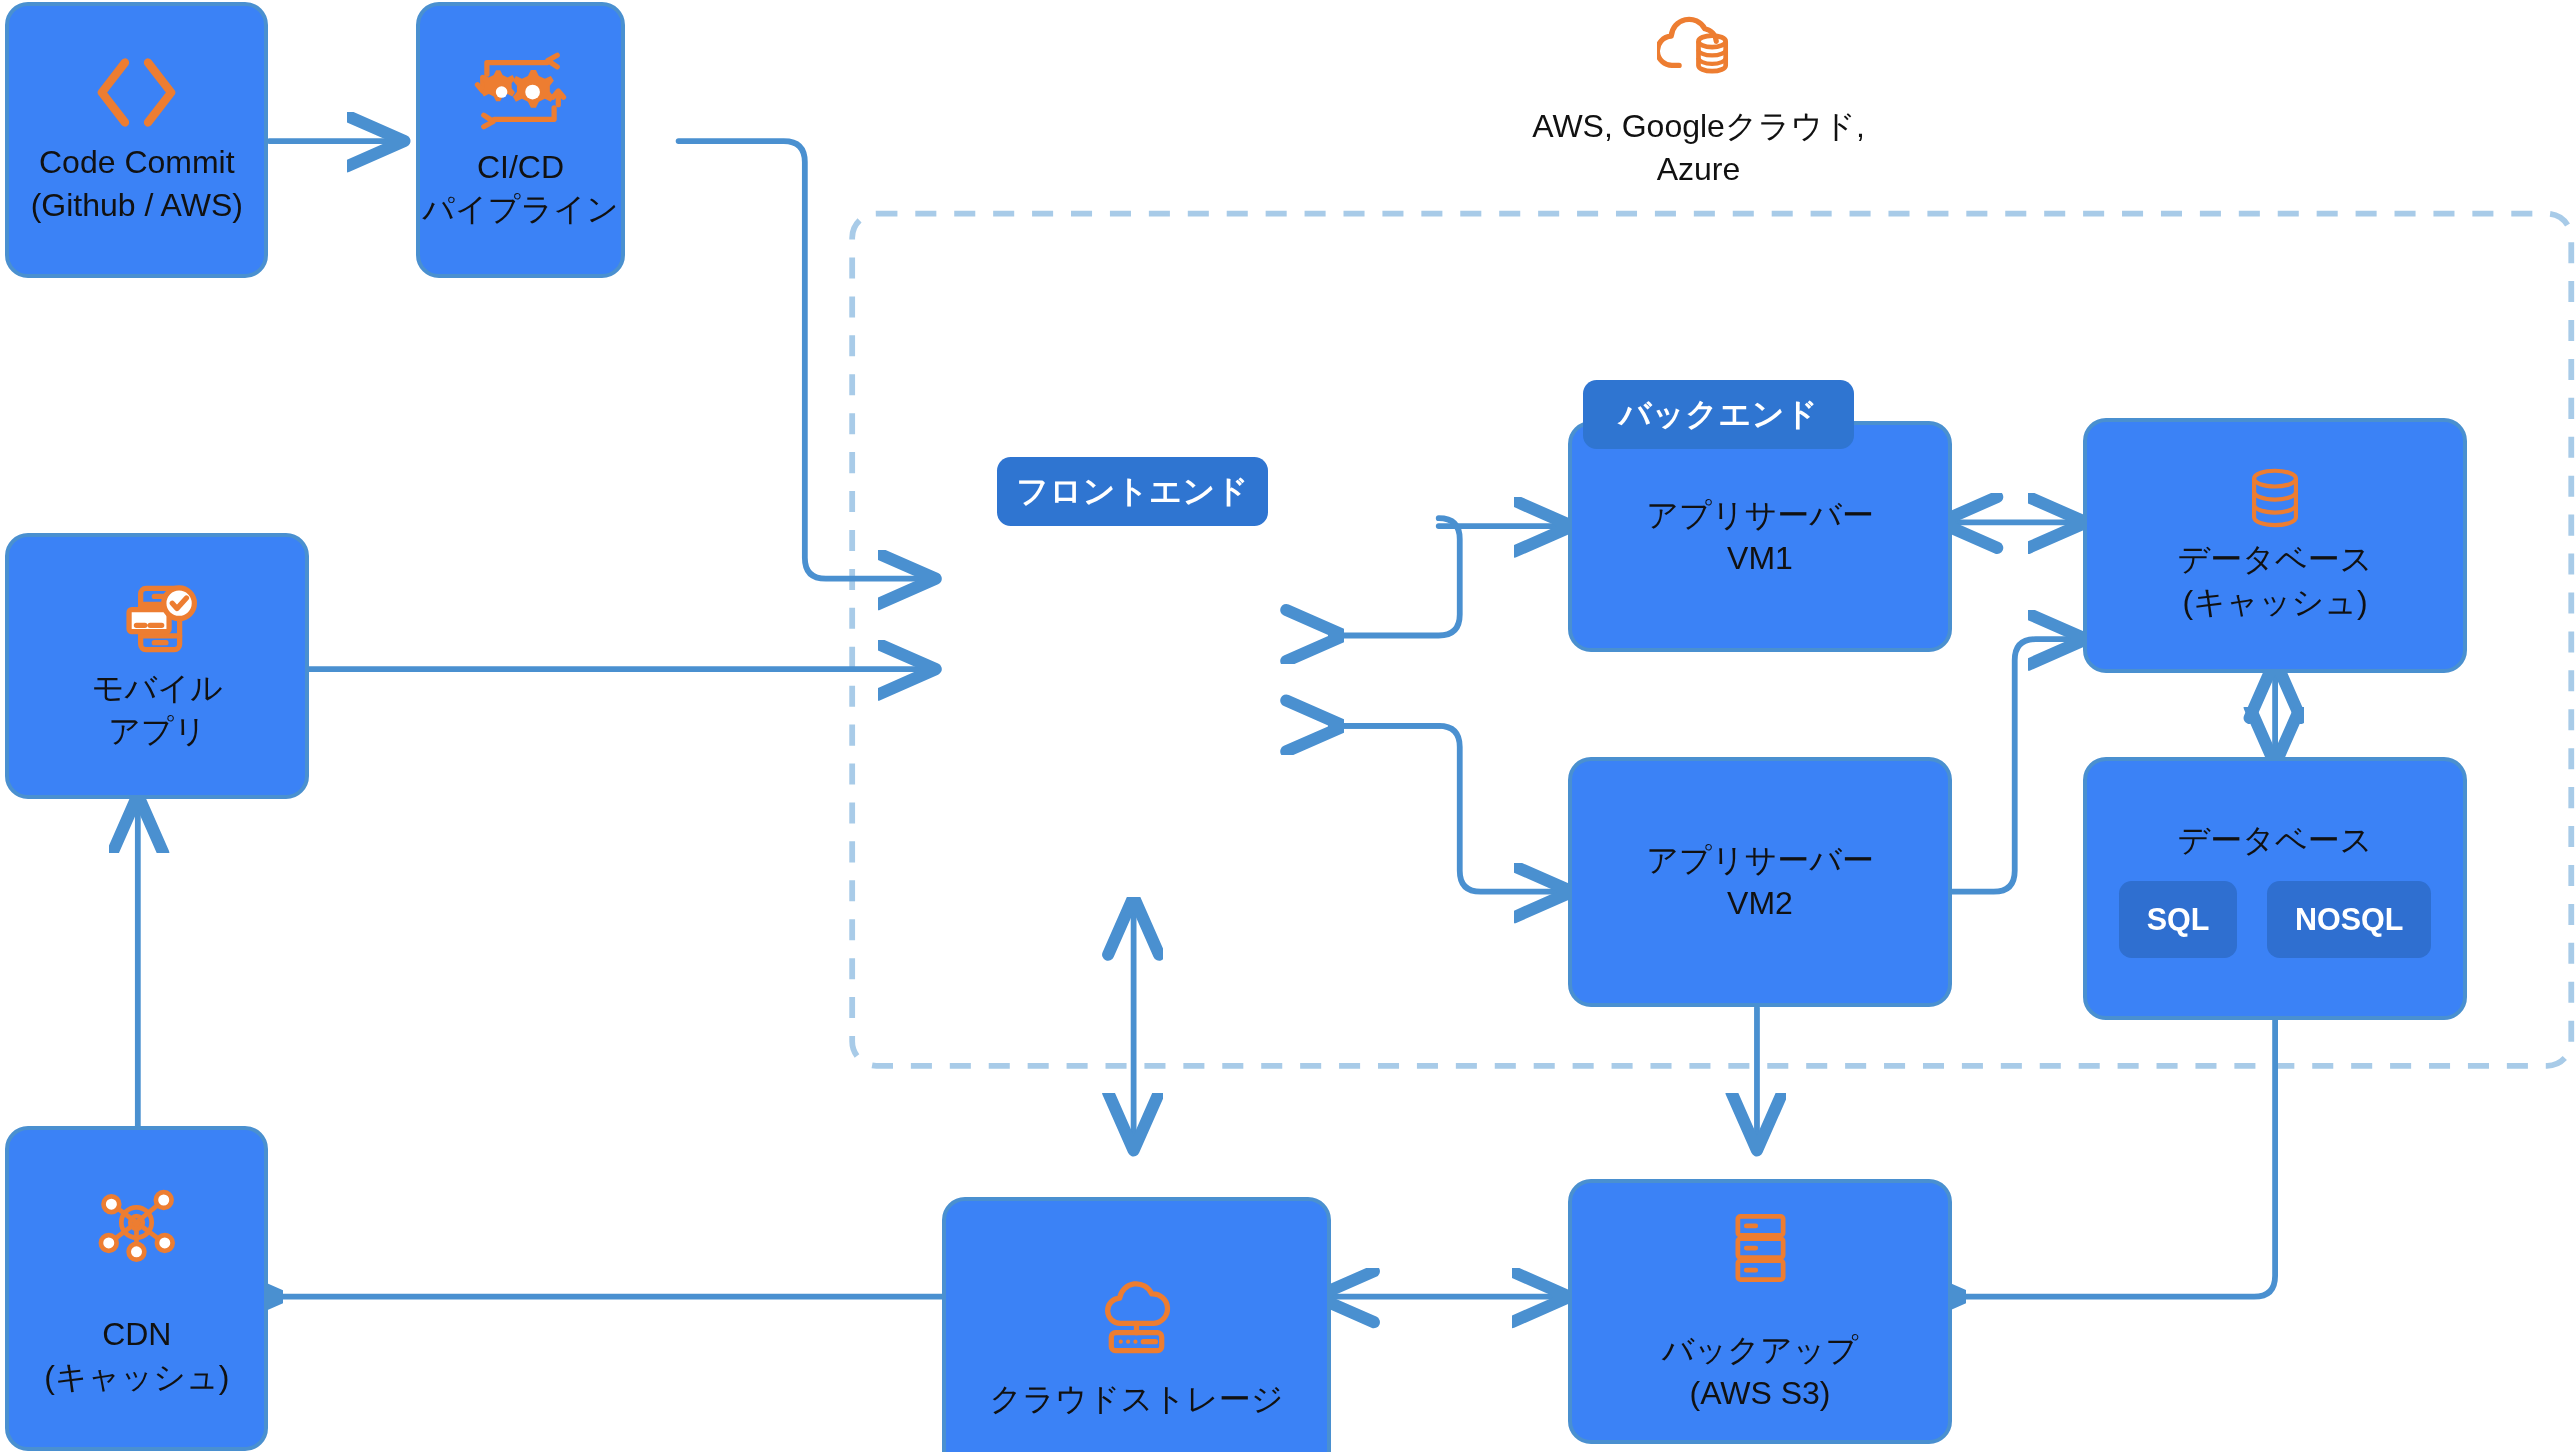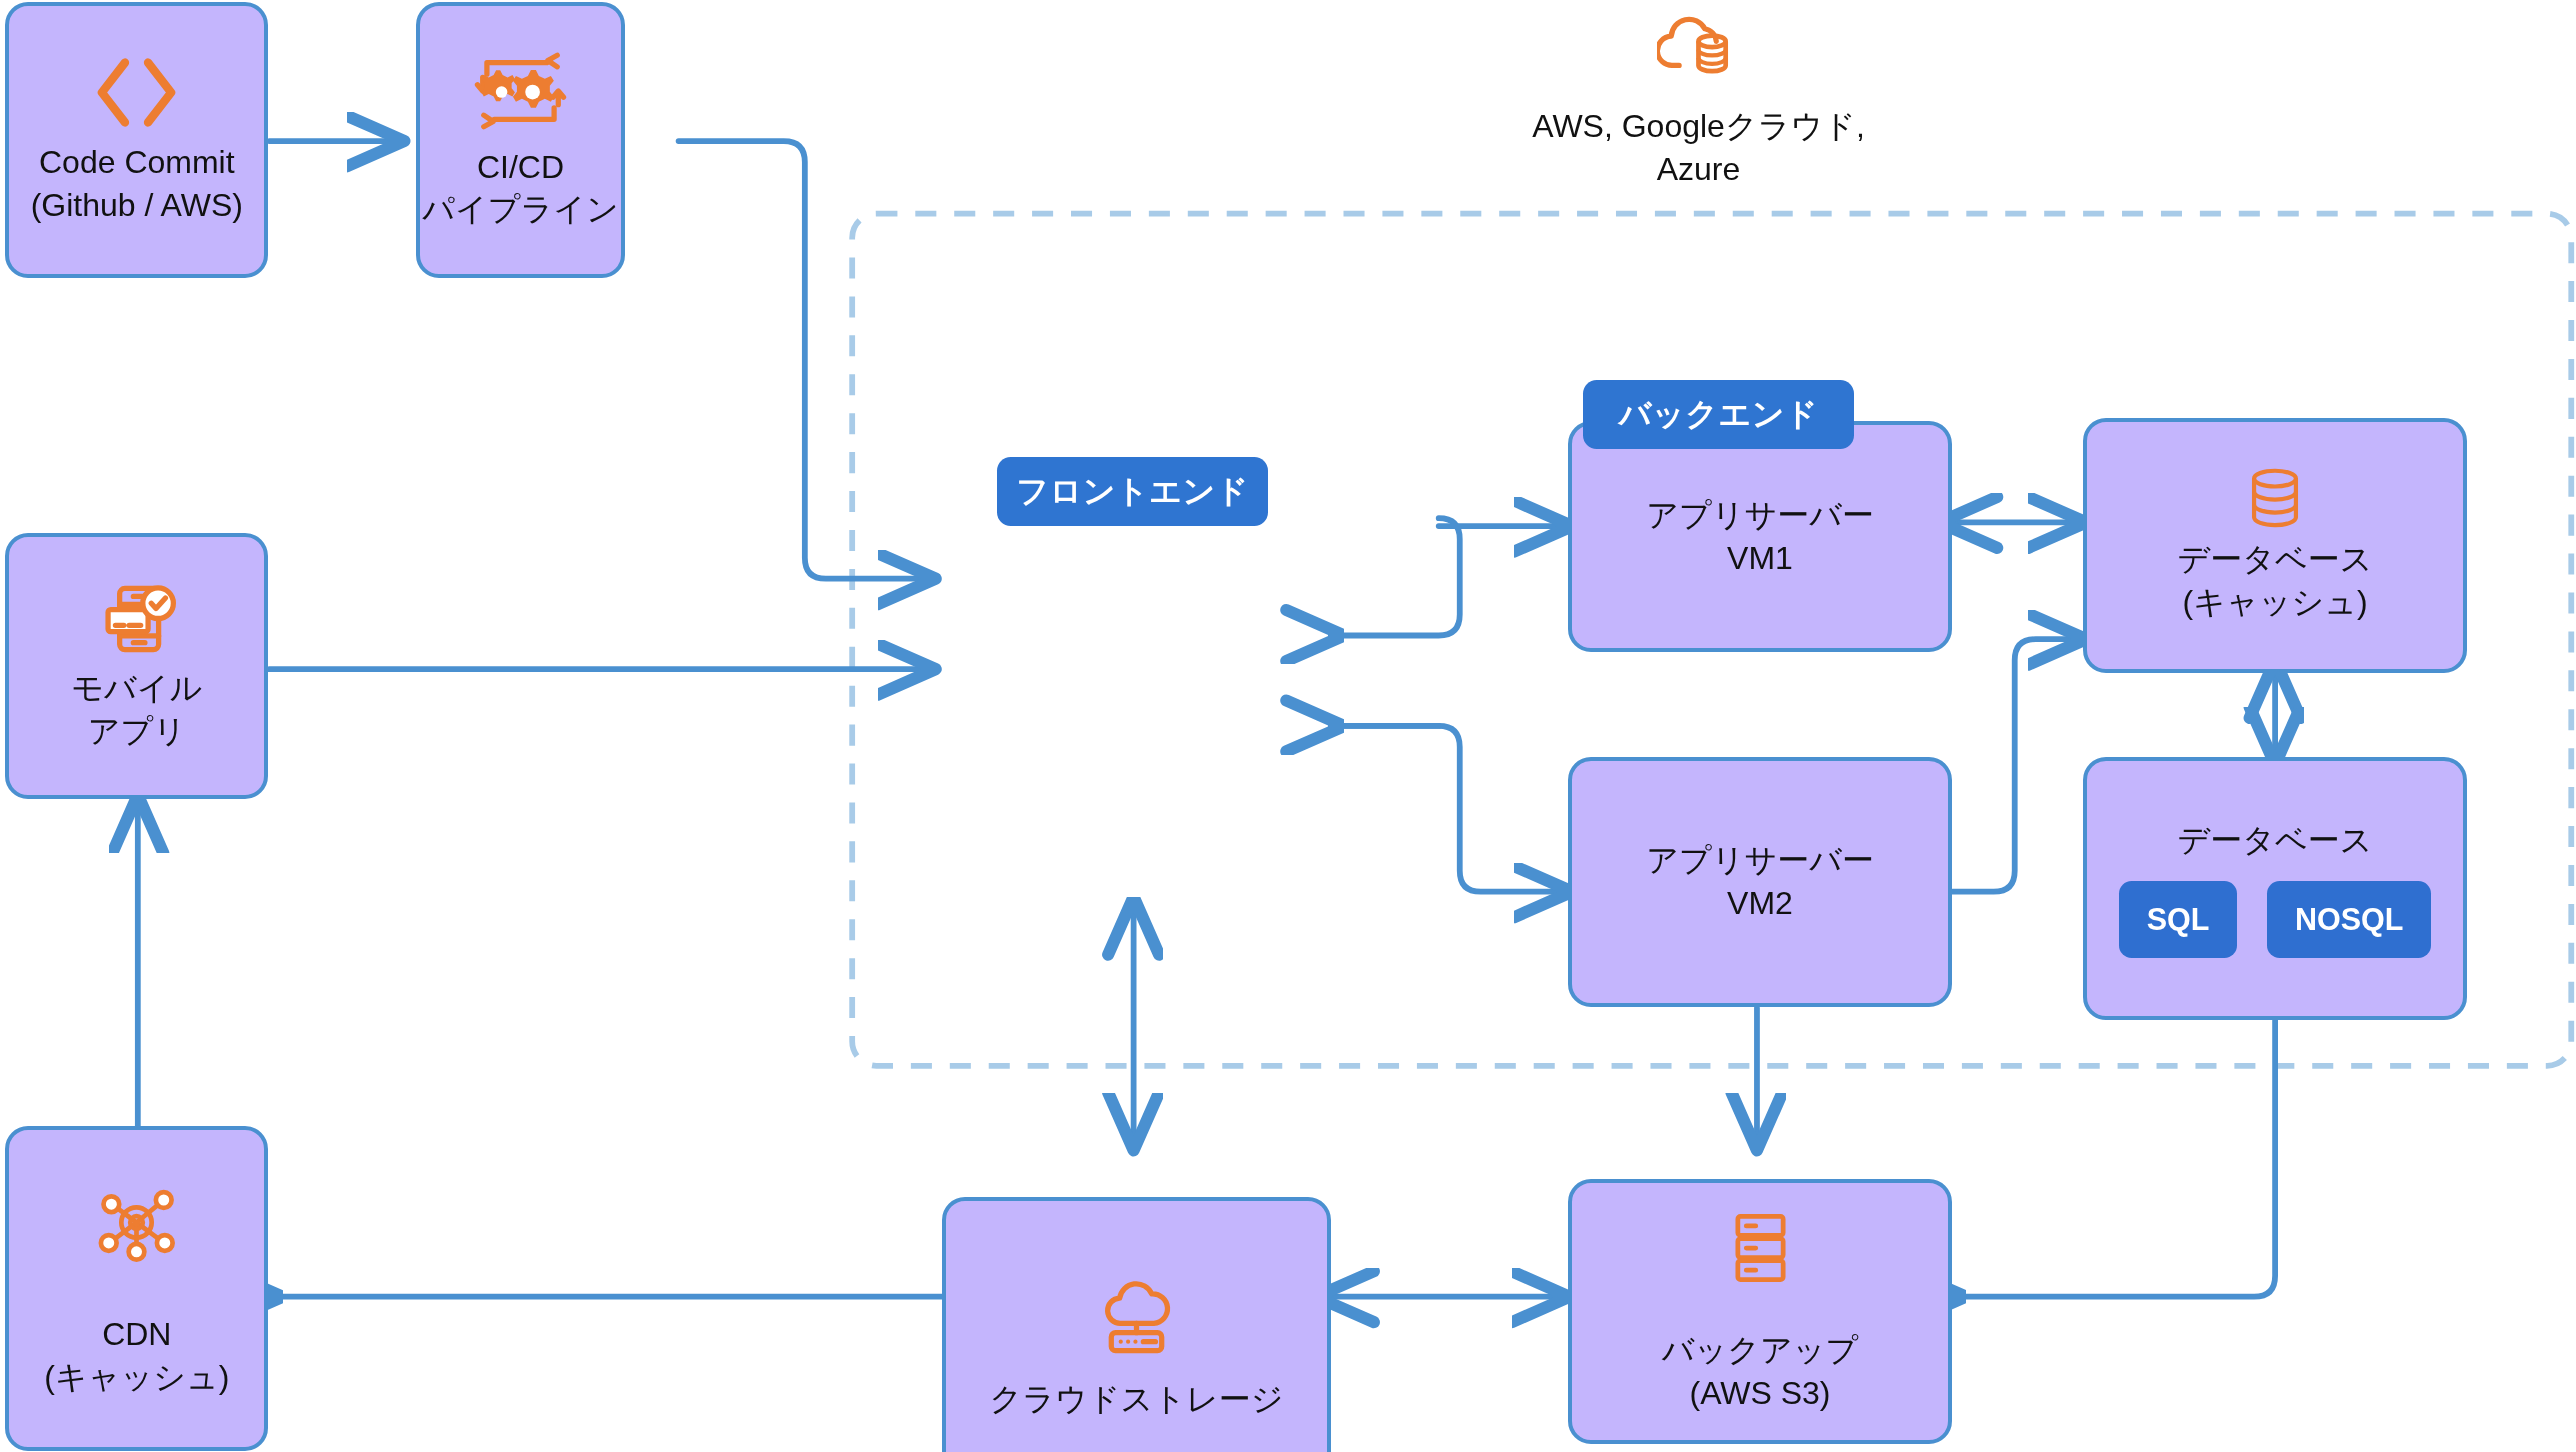--- a/index.html
+++ b/index.html
@@ -1,19 +1,19 @@
 <!DOCTYPE html>
 <html style="font-size:8.4px"><head>
 <meta charset="utf-8">
 <style>
   html,body{margin:0;padding:0;background:#ffffff;}
   body{font-family:"Liberation Sans","DejaVu Sans",sans-serif;}
   #stage{position:relative;width:2576px;height:1453px;background:#fff;overflow:hidden;text-decoration:underline;}
   svg.layer{position:absolute;left:0;top:0;width:2576px;height:1453px;pointer-events:none;}
-  .node{position:absolute;box-sizing:border-box;border:4.7px solid #4a90d0;border-radius:23px;background:#c4b5fd;
+  .node{position:absolute;box-sizing:border-box;border:4.7px solid #4a90d0;border-radius:23px;background:#3b82f6;
         display:flex;flex-direction:column;align-items:center;justify-content:center;}
   .node .lbl{font-size:32px;line-height:1.34;color:#111;text-align:center;white-space:pre-line;}
   .node .ico{display:flex;align-items:center;justify-content:center;}
   .badge{position:absolute;background:#2f75d1;border-radius:13.7px;color:#fff;font-size:32px;font-weight:bold;
          display:flex;align-items:center;justify-content:center;letter-spacing:0.5px;z-index:40;}
   .pill{background:#2f6fd0;border-radius:12.6px;color:#fff;font-size:30.5px;font-weight:bold;
         padding:21px 28px;display:inline-flex;align-items:center;justify-content:center;}
   .cloudlabel{position:absolute;text-align:center;font-size:32px;line-height:1.34;color:#111;white-space:pre-line;}
   .cloudicon{position:absolute;}
   .dbrow{display:flex;gap:29.5px;margin-top:19px;}
@@ -110,21 +110,21 @@
         <g fill="#ed7d31">
           <path d="M78,56 l6,-12 l10,0 l6,12 l12,6 l12,-6 l6,10 l-8,10 l0,12 l8,10 l-6,10 l-12,-6 l-12,6 l-6,12 l-10,0 l-6,-12 l-12,-6 l-12,6 l-6,-10 l8,-10 l0,-12 l-8,-10 l6,-10 l12,6 z" transform="translate(40,-2) scale(0.95)"></path>
         </g>
         <circle cx="123" cy="82" r="14" fill="#fff"></circle>
       </svg>
     </div>
     <div class="lbl">CI/CD
 パイプライン</div>
   </div>
 
-  <div class="node" style="left:5.3px;top:533px;width:263px;height:266px;">
+  <div class="node" style="left:5.3px;top:533px;width:304px;height:266px;">
     <div class="ico" style="margin-bottom:8.4px;">
       <svg width="95" height="79" viewBox="0 0 180 150">
         <g fill="none" stroke="#ed7d31" stroke-width="10" stroke-linecap="round" stroke-linejoin="round">
           <rect x="58" y="18" width="74" height="116" rx="10"></rect>
           <path d="M58,48 H132 M58,108 H132"></path>
           <path d="M84,33 H108 M84,121 H106"></path>
           <rect x="36" y="58" width="76" height="42" rx="5" fill="#fff"></rect>
           <path d="M50,88 H66 M76,88 H98"></path>
           <circle cx="131" cy="46" r="29" fill="#fff"></circle>
           <path d="M118,46 l9,10 l18,-20"></path>

